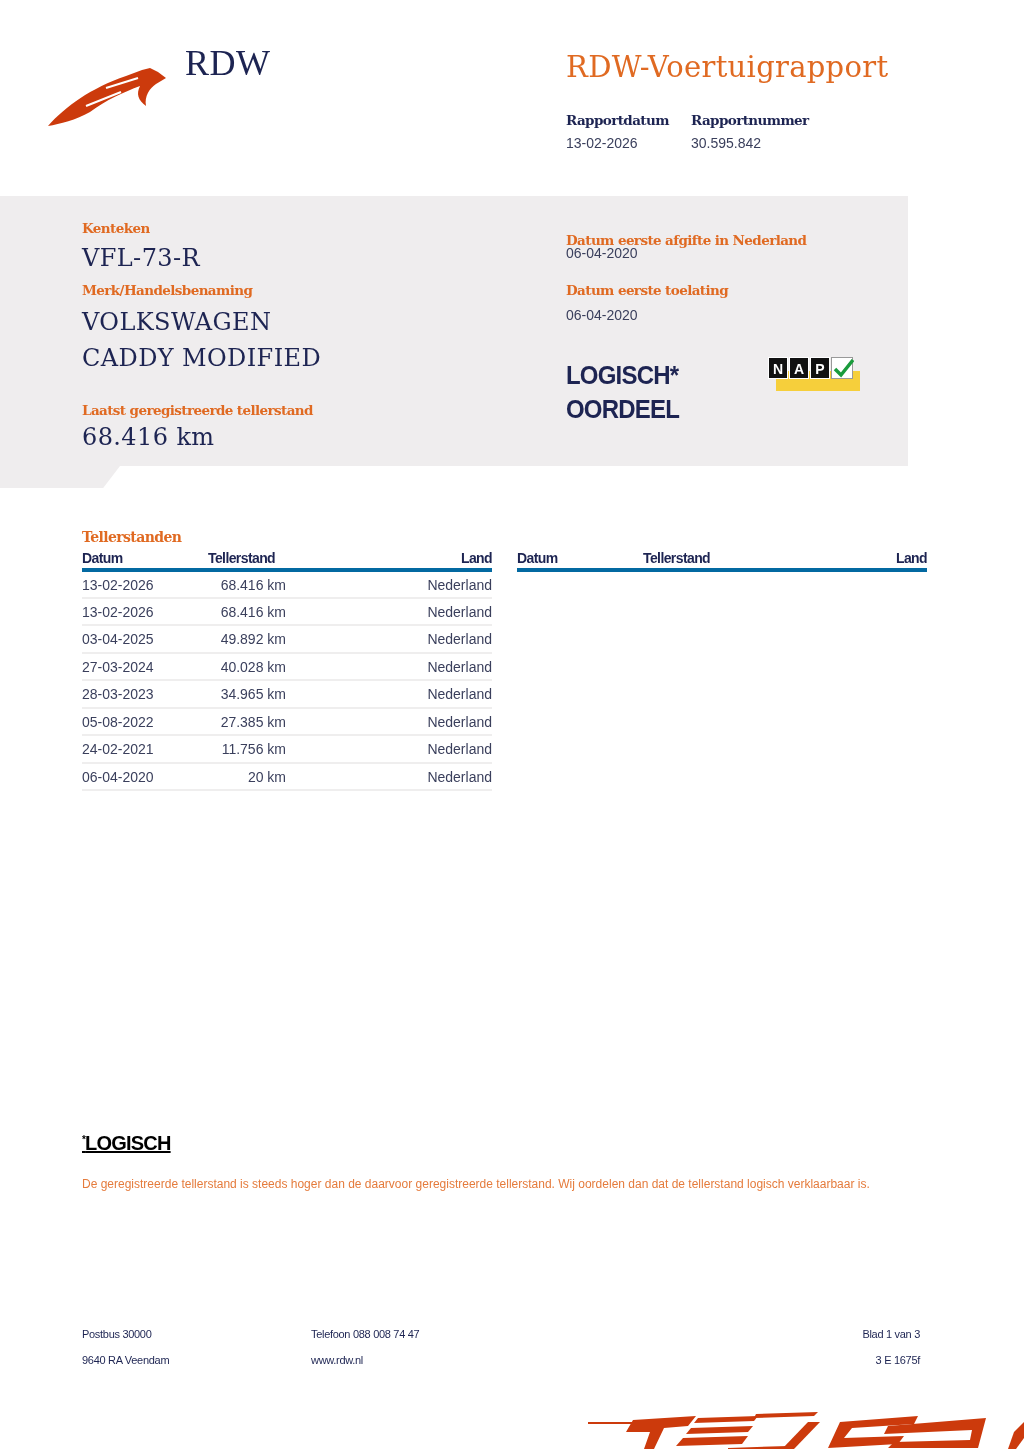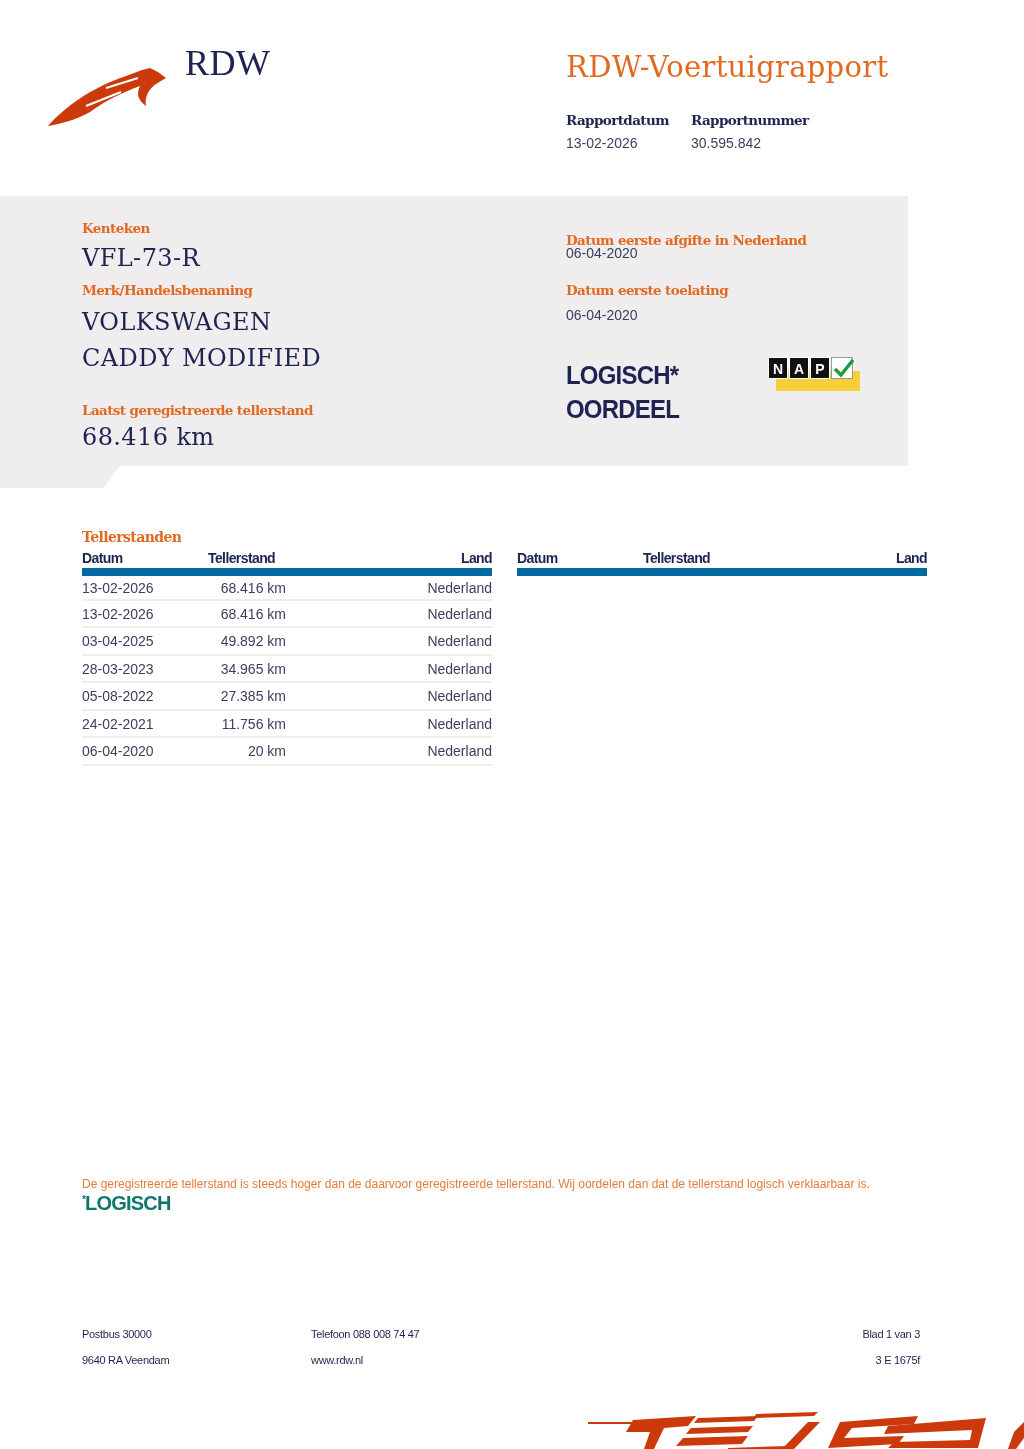--- a/index.html
+++ b/index.html
@@ -26,28 +26,28 @@
 
   
   .nap { left: 768px; top: 357px; width: 92px; height: 34px; }
   .nap .yellow { position: absolute; left: 8px; top: 14px; width: 84px; height: 20px; background: #f6cf3b; }
   .nap .box { position: absolute; top: 0; width: 20px; height: 22px; background: #111; color: #fff; font-weight: bold; font-size: 14px; text-align: center; line-height: 22px; border: 1px solid #fff; }
   .nap .check { position: absolute; left: 63px; top: 0; width: 22px; height: 22px; background: #fff; border: 1px solid #999; }
 
   
   .section-title { left: 82px; top: 529px; font-size: 14px; color: #e06a22; }
   table { border-collapse: collapse; position: absolute; }
-  th { font-size: 14px; font-weight: bold; color: #1d2452; letter-spacing: -0.6px; padding: 0 0 2px 0; border-bottom: 8px solid #0369a1; height: 19px; vertical-align: bottom; }
+  th { font-size: 14px; font-weight: bold; color: #1d2452; letter-spacing: -0.6px; padding: 0 0 2px 0; border-bottom: 4px solid #0369a1; height: 19px; vertical-align: bottom; }
   td { font-size: 14px; color: #3a3f5c; height: 27.5px; border-bottom: 2px solid #efeeee; vertical-align: middle; padding-top: 1px; }
   .c-date { text-align: left; }
   .c-km { text-align: right; }
   .c-land { text-align: right; }
 
   
-  .fn-title { left: 82px; top: 1192px; font-size: 20px; font-weight: bold; color: #0f766e; letter-spacing: -0.8px; }
+  .fn-title { left: 82px; top: 1132px; font-size: 20px; font-weight: bold; color: #000000; letter-spacing: -0.8px; text-decoration: underline; }
   .fn-star { font-size: 10px; vertical-align: top; position: relative; top: 2px; }
   .fn-text { left: 82px; top: 1172px; width: 800px; font-size: 12px; line-height: 24px; color: #e57b3c; }
 
   
   .foot { font-size: 11px; color: #1d2452; letter-spacing: -0.3px; }
   .foot-r { text-align: right; }
   .stripes { left: 588px; top: 1408px; width: 436px; height: 41px; }
 </style>
 </head>
 <body>
@@ -116,20 +116,25 @@
         <td class="c-date">13-02-2026</td>
         <td class="c-km">68.416 km</td>
         <td class="c-land">Nederland</td>
       </tr>
       <tr>
         <td class="c-date">03-04-2025</td>
         <td class="c-km">49.892 km</td>
         <td class="c-land">Nederland</td>
       </tr>
       <tr>
+        <td class="c-date">27-03-2024</td>
+        <td class="c-km">40.028 km</td>
+        <td class="c-land">Nederland</td>
+      </tr>
+      <tr>
         <td class="c-date">28-03-2023</td>
         <td class="c-km">34.965 km</td>
         <td class="c-land">Nederland</td>
       </tr>
       <tr>
         <td class="c-date">05-08-2022</td>
         <td class="c-km">27.385 km</td>
         <td class="c-land">Nederland</td>
       </tr>
       <tr>

